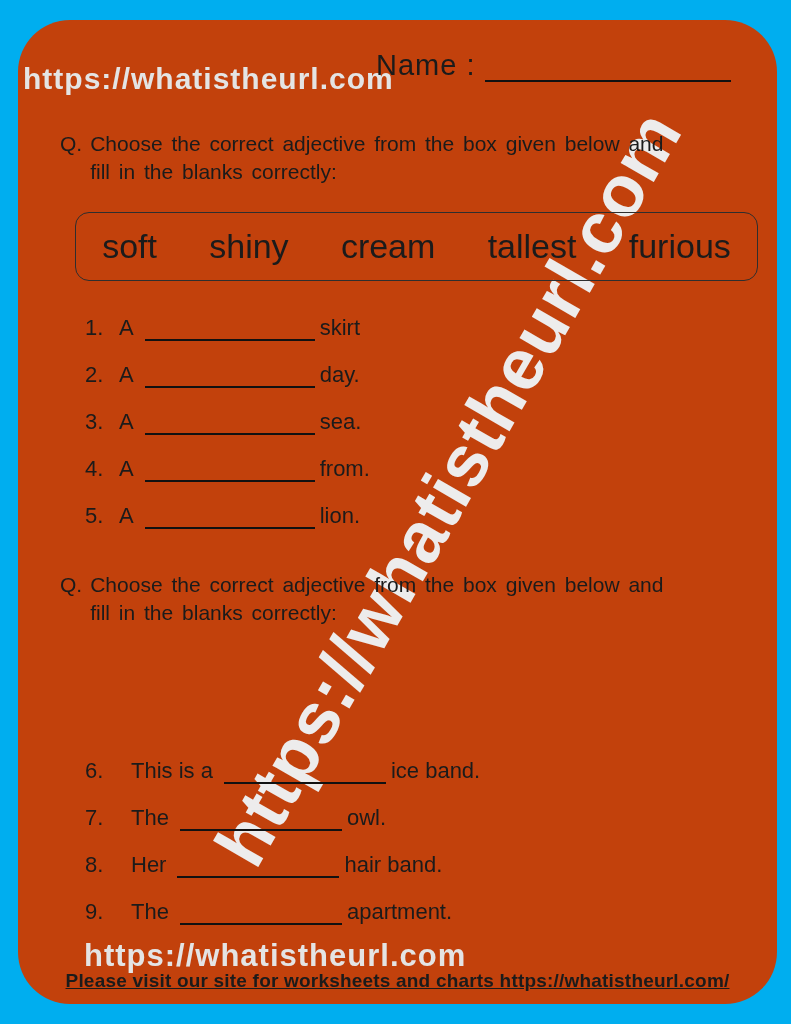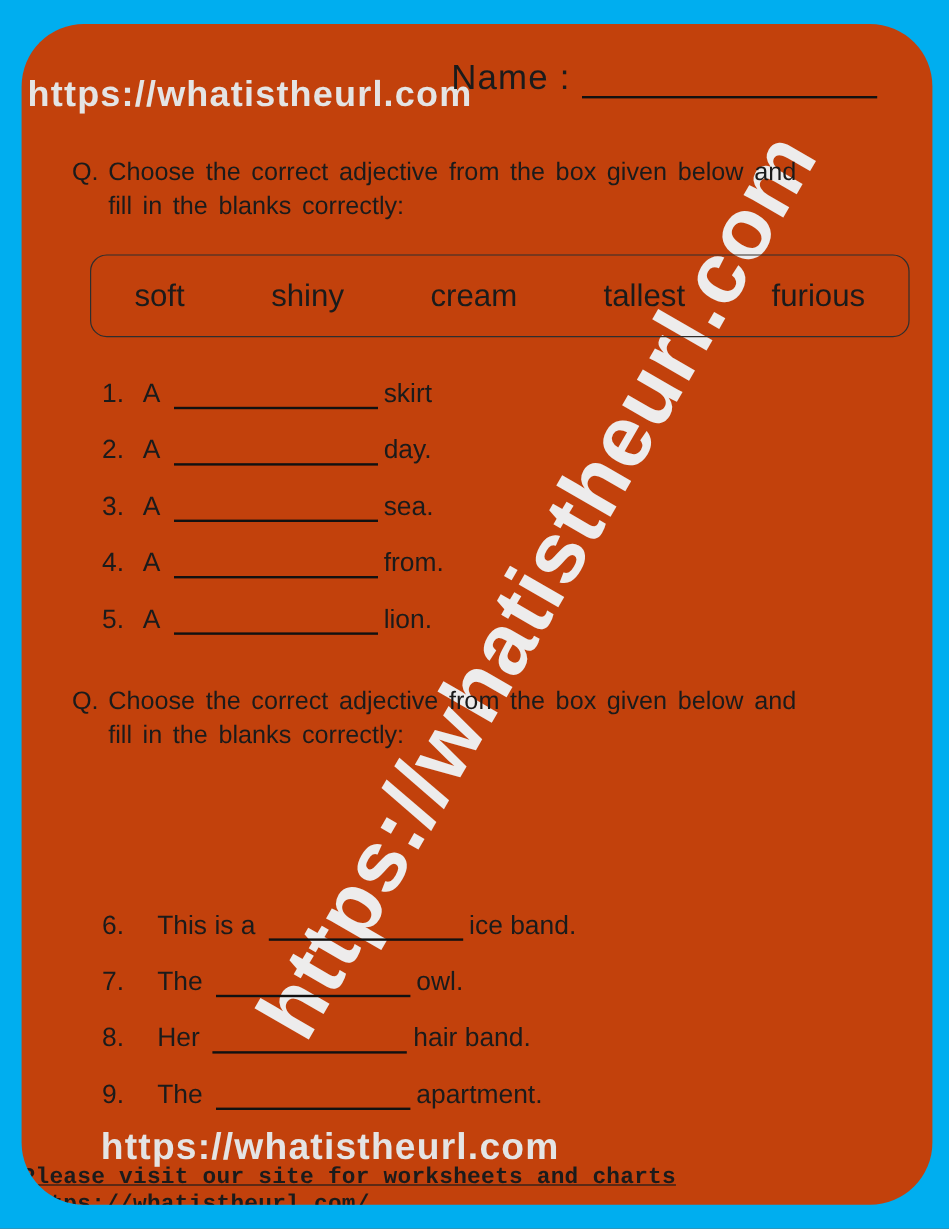--- a/index.html
+++ b/index.html
@@ -79,21 +79,21 @@
   
   .wordbox {
     position: absolute;
     left: 57px;
     width: 683px;
     border: 1.5px solid #2e2e2e;
     border-radius: 14px;
     display: flex;
     justify-content: space-around;
     align-items: center;
-    font-size: 26px;
+    font-size: 34px;
     z-index: 1;
     background: transparent;
   }
   .box1 { top: 192px; height: 69px; }
   .box2 { top: 630px; height: 68px; }
 
   
   .items {
     position: absolute;
     left: 67px;
@@ -119,26 +119,26 @@
   }
   .items1 .blank { width: 170px; }
   .items2 .blank { width: 162px; }
   .item .post { margin-left: 5px; }
 
   
   .footer {
     position: absolute;
     left: 0; right: 0;
     top: 950px;
+    text-align: center;
     font-size: 19px;
     font-weight: bold;
     text-decoration: underline;
     z-index: 1;
     letter-spacing: 0.2px;
-    font-family: Liberation Mono, monospace;
   }
 </style>
 </head>
 <body>
 
 <div class="card">
 
   <div class="wm wm-top">https://whatistheurl.com</div>
   <div class="wm wm-diag">https://whatistheurl.com</div>
   <div class="wm wm-bottom">https://whatistheurl.com</div>

